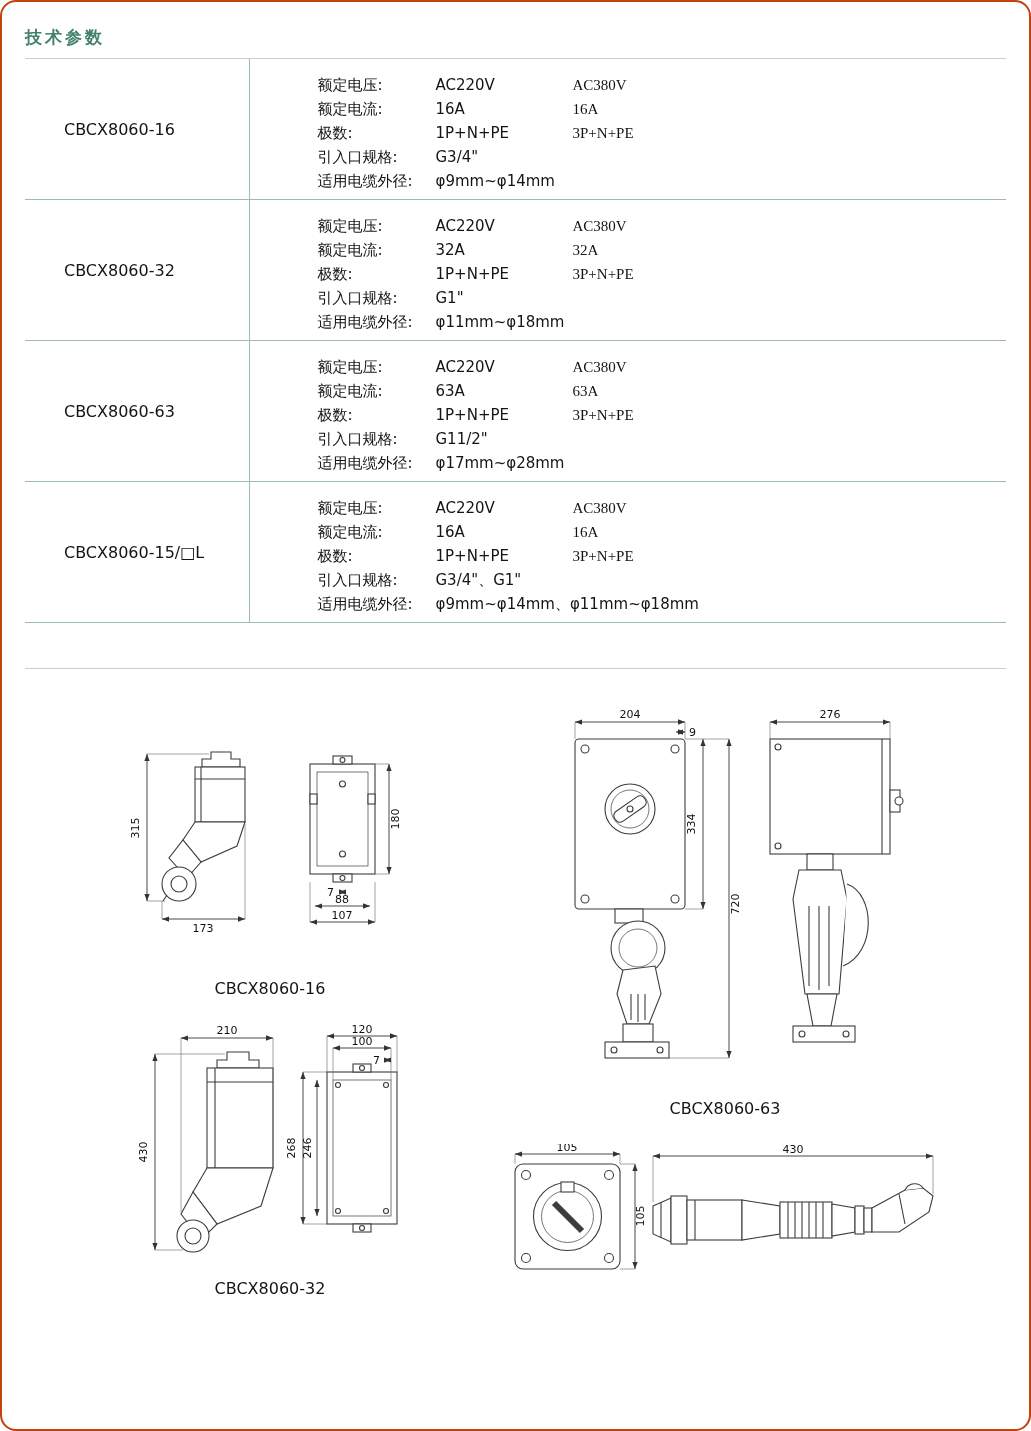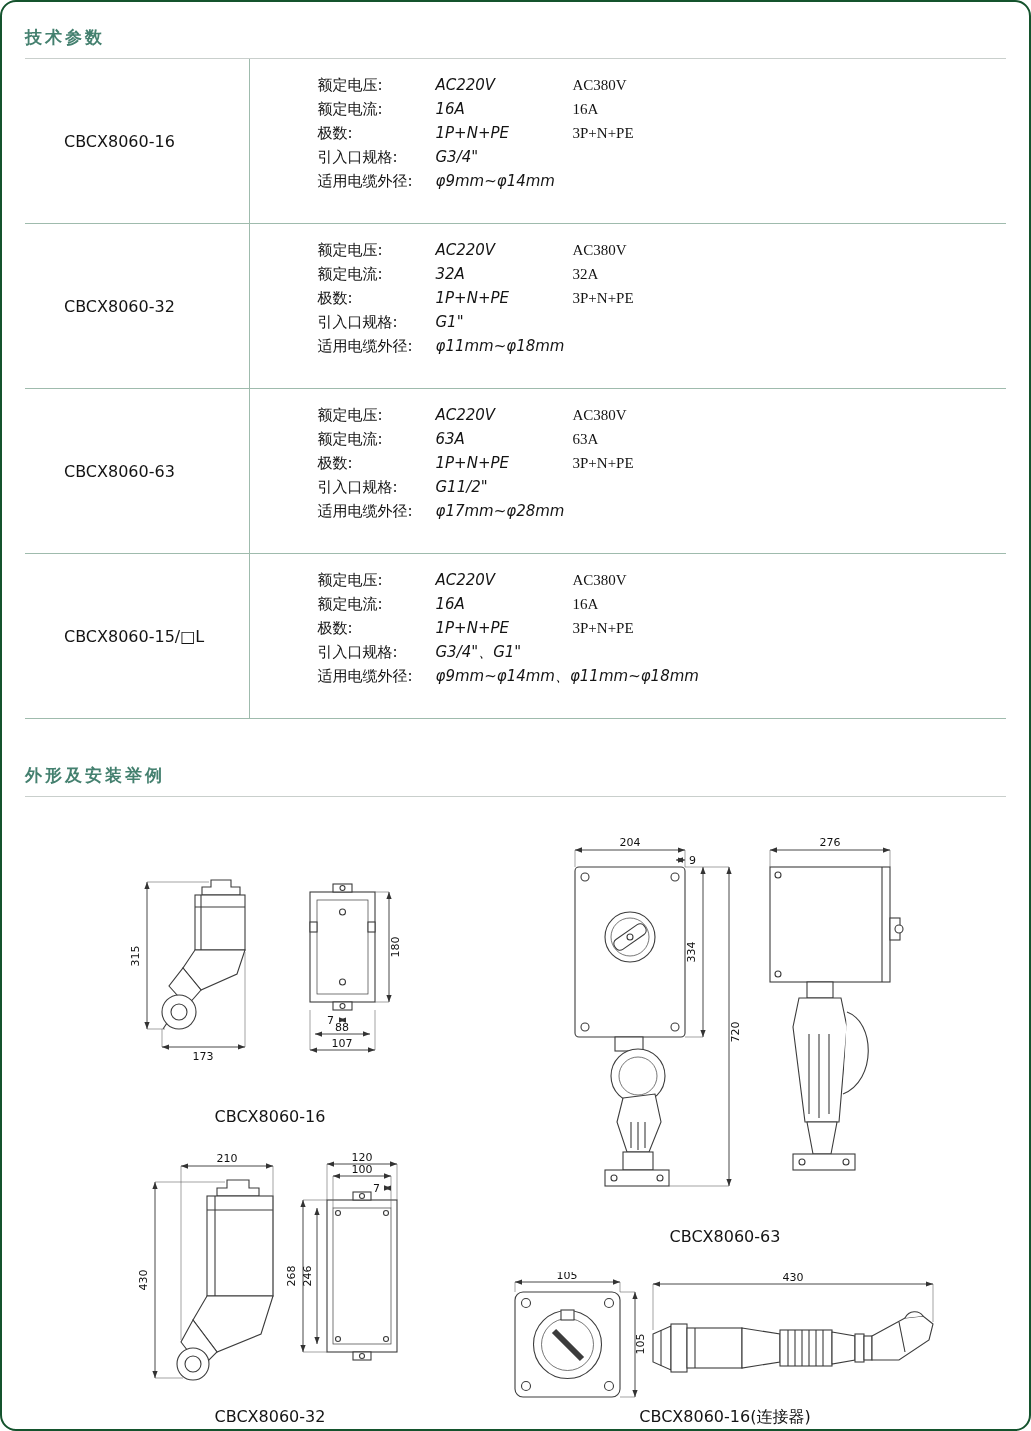--- a/index.html
+++ b/index.html
@@ -7,21 +7,21 @@
     margin: 0;
     background: #ffffff;
     font-family: "DejaVu Sans", "Liberation Sans", sans-serif;
     color: #141414;
   }
   .page {
     width: 1031px;
     height: 1431px;
     position: relative;
     background: #fff;
-    border: 2px solid #14532d;
+    border: 2px solid #c2410c;
     border-radius: 16px;
     padding: 24px 23px 20px 23px;
     overflow: hidden;
   }
   .section-title {
     margin: 0;
     font-size: 17px;
     font-weight: 700;
     letter-spacing: 3px;
     color: #44806f;
@@ -41,29 +41,29 @@
     border-bottom: 1px solid #9fbbad;
     vertical-align: middle;
   }
   .model-cell {
     width: 224px;
     border-right: 1px solid #9fbbad;
     font-size: 16px;
     padding-left: 39px;
     white-space: nowrap;
   }
-  .specs-cell { padding: 14px 0 30px 68px; }
+  .specs-cell { padding: 14px 0 6px 68px; }
   .spec-line {
     display: flex;
     line-height: 24px;
     font-size: 15px;
     white-space: nowrap;
   }
   .spec-label { width: 118px; flex: none; }
-  .spec-v1 { width: 137px; flex: none; font-style: italic; }
+  .spec-v1 { width: 137px; flex: none; }
   .spec-v2 { flex: none; font-family: Liberation Serif, serif; }
   
   .outline-section { margin-top: 45px; }
   .drawings {
     position: relative;
     height: 665px;
     margin-top: 10px;
   }
   .drw { position: absolute; }
   .drw-caption {
@@ -226,21 +226,20 @@
               <span class="spec-label">适用电缆外径:</span>
               <span class="spec-v1">φ9mm~φ14mm、φ11mm~φ18mm</span>
               <span class="spec-v2"></span>
             </div>
         </td>
       </tr>
     </tbody>
   </table>
 
   <div class="outline-section">
-    <h2 class="section-title">外形及安装举例</h2>
     <div class="rule"></div>
 
     <div class="drawings">
 
       <svg class="drw" style="left:100px;top:55px" width="290" height="240" viewBox="0 0 290 240">
         <g class="obj">
           <path d="M86,18 h20 v7 h9 v8 h-38 v-8 h9 z"></path>
           <rect x="70" y="33" width="50" height="55"></rect>
           <line x1="70" y1="45" x2="120" y2="45"></line>
           <line x1="76" y1="33" x2="76" y2="88"></line>
@@ -467,18 +466,17 @@
           <path d="M410,46 C414,38 424,38 428,44" fill="none"></path>
           <line x1="404" y1="50" x2="410" y2="80"></line>
         </g>
         <g>
           <line class="ext" x1="158" y1="12" x2="158" y2="58"></line>
           <line class="ext" x1="438" y1="12" x2="438" y2="50"></line>
           <line class="dim" x1="158" y1="12" x2="438" y2="12" marker-start="url(#da)" marker-end="url(#da)"></line>
           <text class="dimtxt" x="298" y="9" text-anchor="middle">430</text>
         </g>
       </svg>
-      <div class="drw-caption" style="left:470px;top:600px;width:460px">CBCX8060-16(连接器)</div>
 
     </div>
   </div>
 
 </div>
 
 </body></html>

